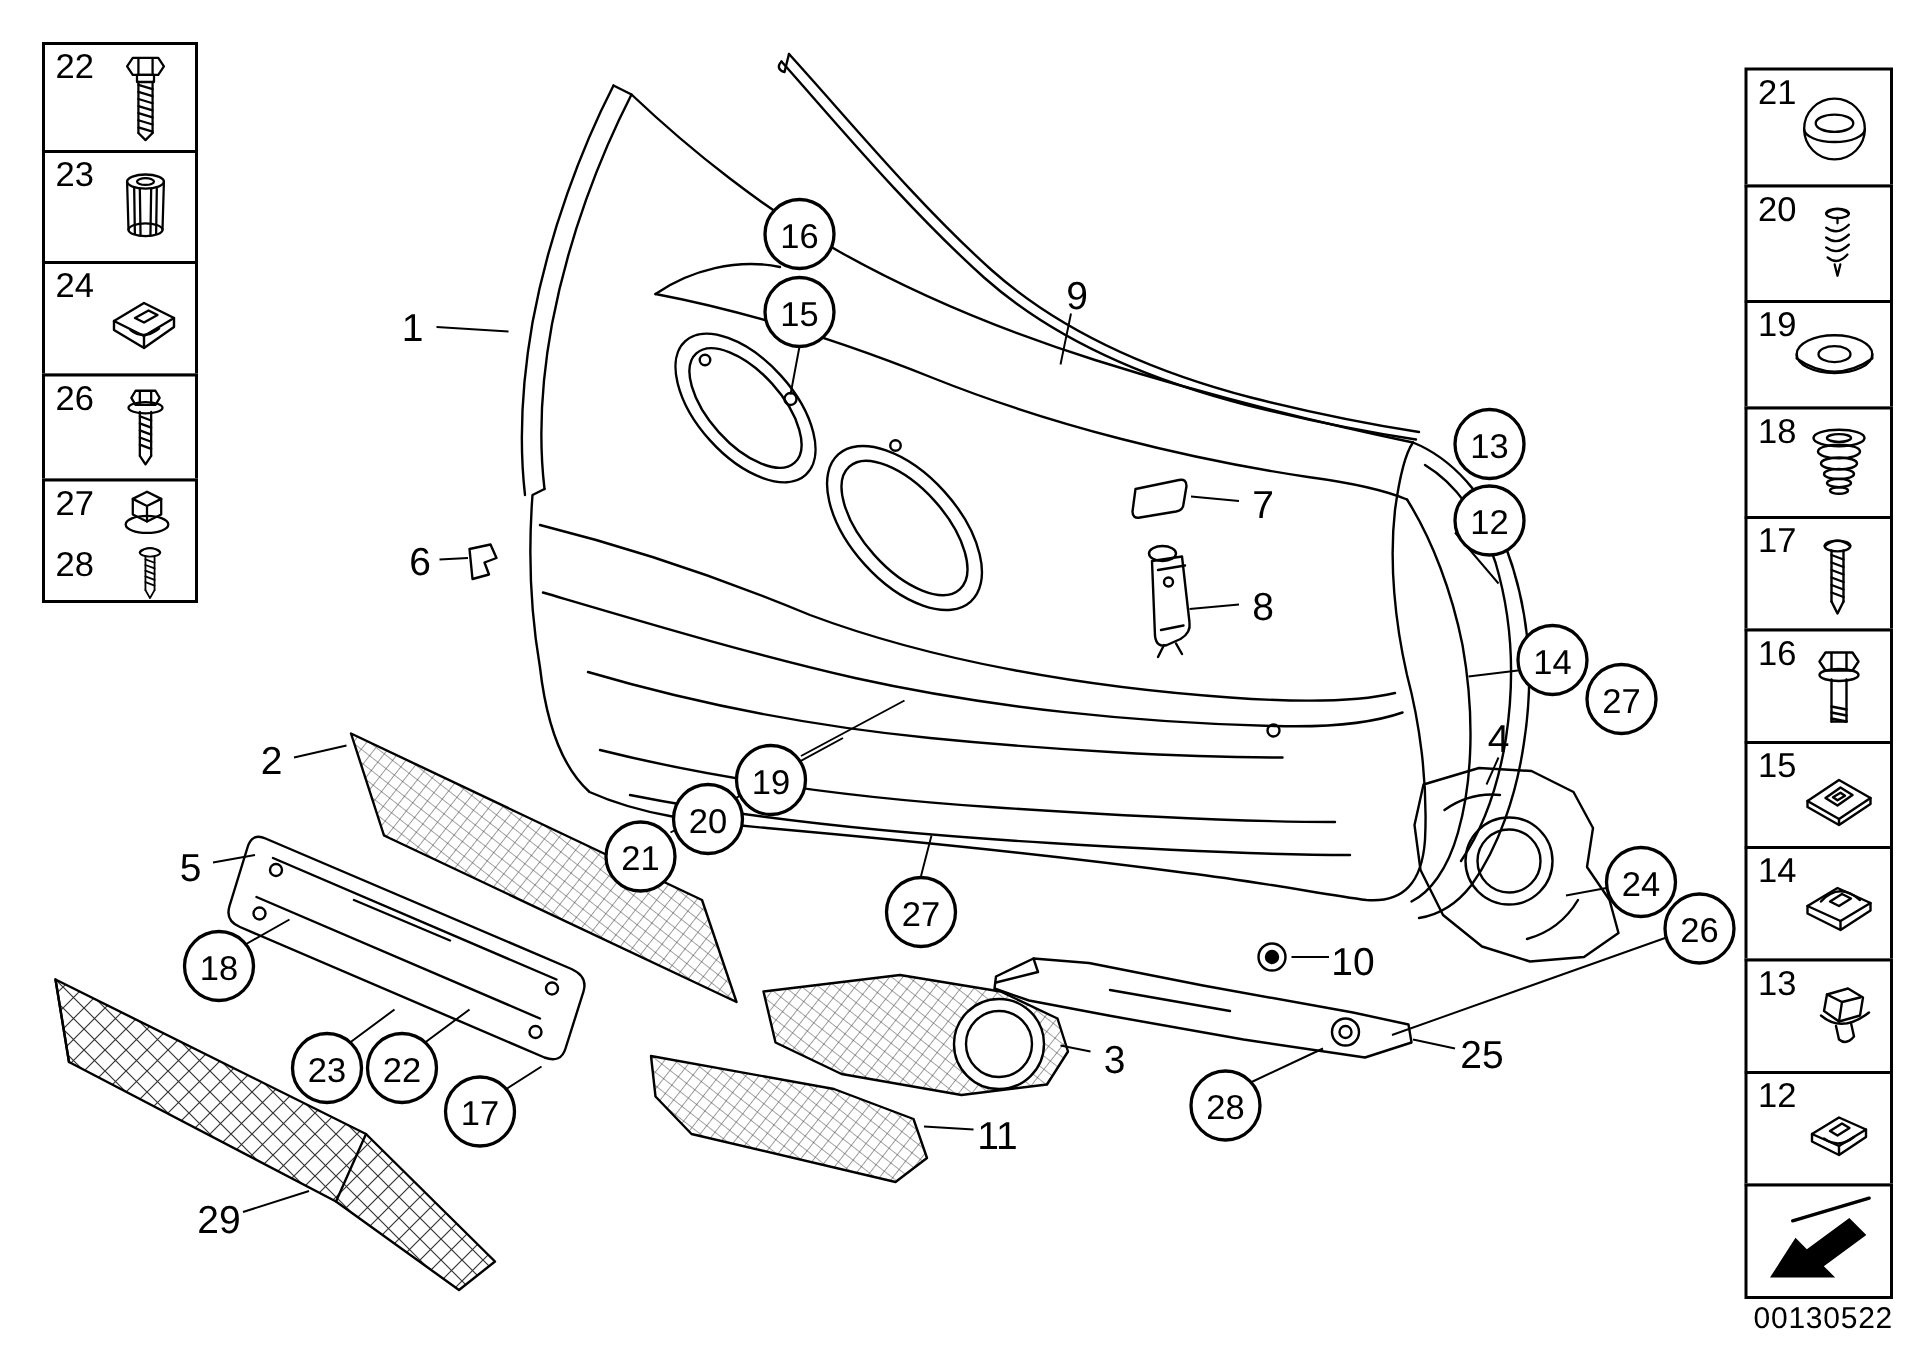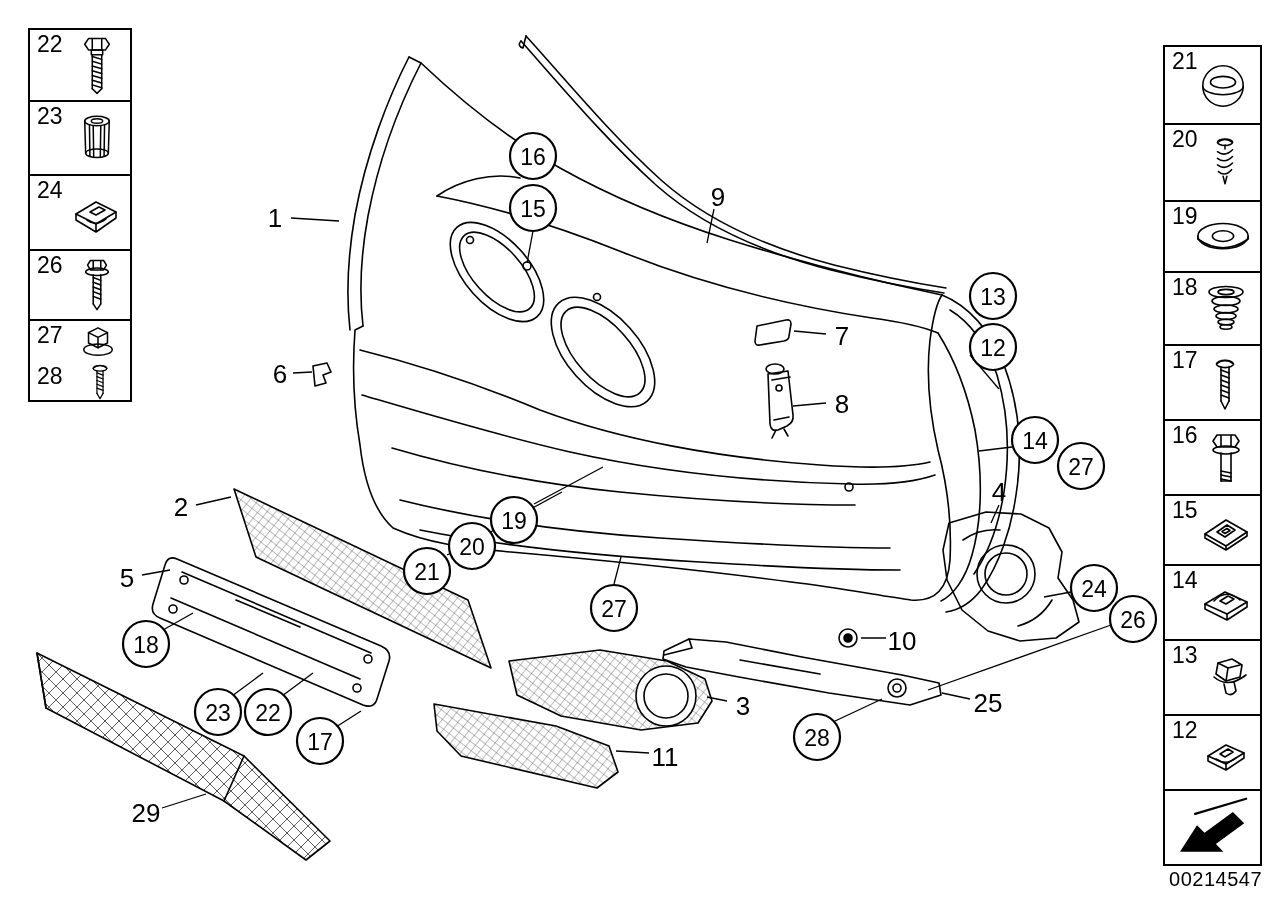--- a/index.html
+++ b/index.html
@@ -375,15 +375,15 @@
       <path d="M14 25 Q24 32 34 24"></path>
     </svg>
   </div>
   <div class="pbox" style="left:1163px;top:789px;width:99px;height:77px">
     <svg class="icon" viewBox="0 0 84 72" style="left:6px;top:4px;width:86px;height:68px">
       <path d="M22 20 L76 4" stroke-width="2.4"></path>
       <path d="M6 60 L24 32 L32 40 L62 18 L74 30 L44 52 L52 60 Z" style="fill:#000" stroke="none"></path>
     </svg>
   </div>
 
-  <div class="diagram-id">00214547</div>
+  <div class="diagram-id">00130522</div>
 
 </div>
 
 </body></html>

